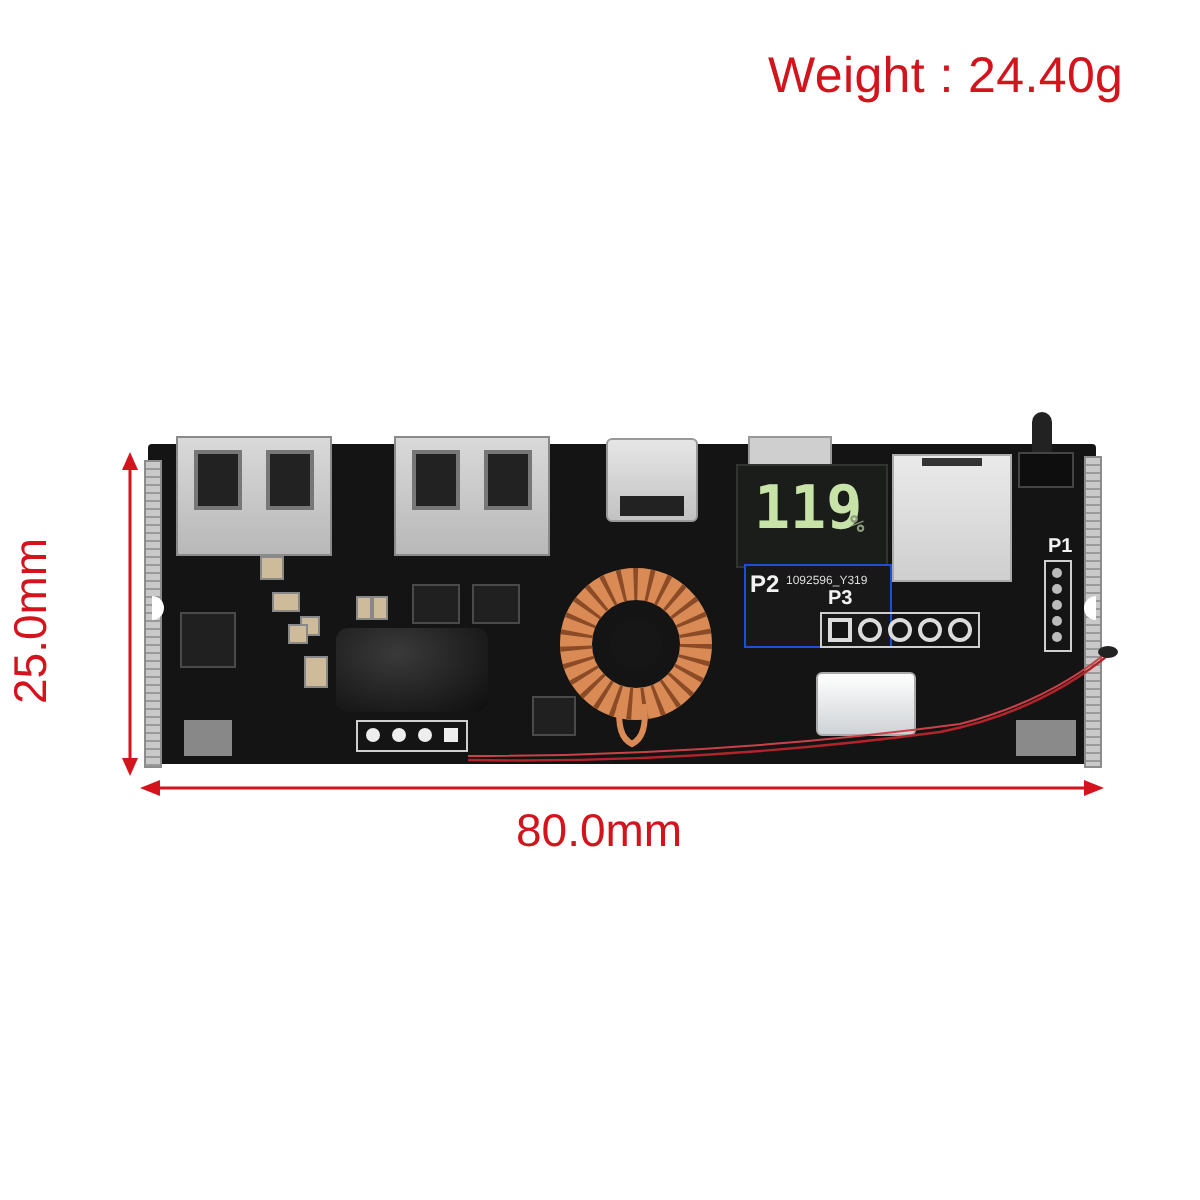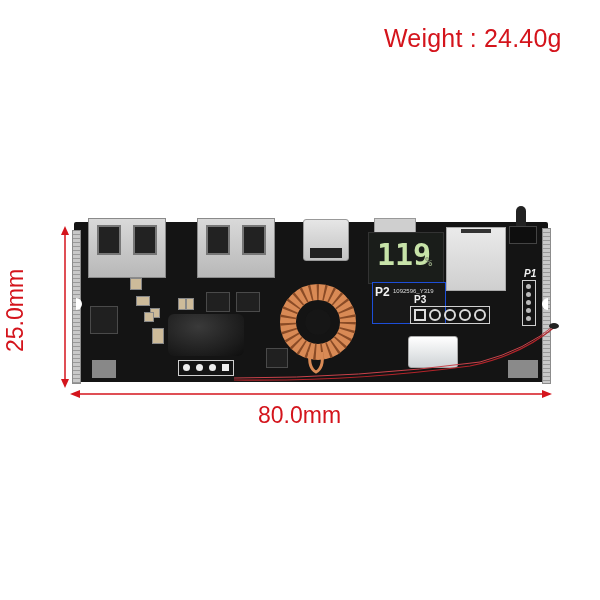--- a/index.html
+++ b/index.html
@@ -78,21 +78,21 @@
   <span class="abs" style="left:20px;top:5px;font-size:6px;color:#ddd;">1092596_Y319</span>
 </div>
 
 <div class="abs shield" style="left:446px;top:227px;width:58px;height:62px;">
   <div class="abs" style="left:14px;top:1px;width:30px;height:4px;background:#333;"></div>
 </div>
 
 <div class="abs toggle" style="left:516px;top:206px;width:10px;height:22px;"></div>
 <div class="abs" style="left:509px;top:226px;width:26px;height:16px;background:#0e0e0e;border:1px solid #444;"></div>
 
-<span class="abs label-white" style="left:524px;top:268px;font-size:10px;font-style:italic;">P1</span>
+<span class="abs label-white" style="left:524px;top:268px;font-size:10px;">P1</span>
 <div class="abs silk" style="left:522px;top:280px;width:12px;height:44px;">
   <div class="abs" style="left:3px;top:3px;width:5px;height:5px;border-radius:50%;background:#bbb;"></div>
   <div class="abs" style="left:3px;top:11px;width:5px;height:5px;border-radius:50%;background:#bbb;"></div>
   <div class="abs" style="left:3px;top:19px;width:5px;height:5px;border-radius:50%;background:#bbb;"></div>
   <div class="abs" style="left:3px;top:27px;width:5px;height:5px;border-radius:50%;background:#bbb;"></div>
   <div class="abs" style="left:3px;top:35px;width:5px;height:5px;border-radius:50%;background:#bbb;"></div>
 </div>
 
 <span class="abs label-white" style="left:414px;top:294px;font-size:10px;">P3</span>
 <div class="abs silk" style="left:410px;top:306px;width:78px;height:16px;">

